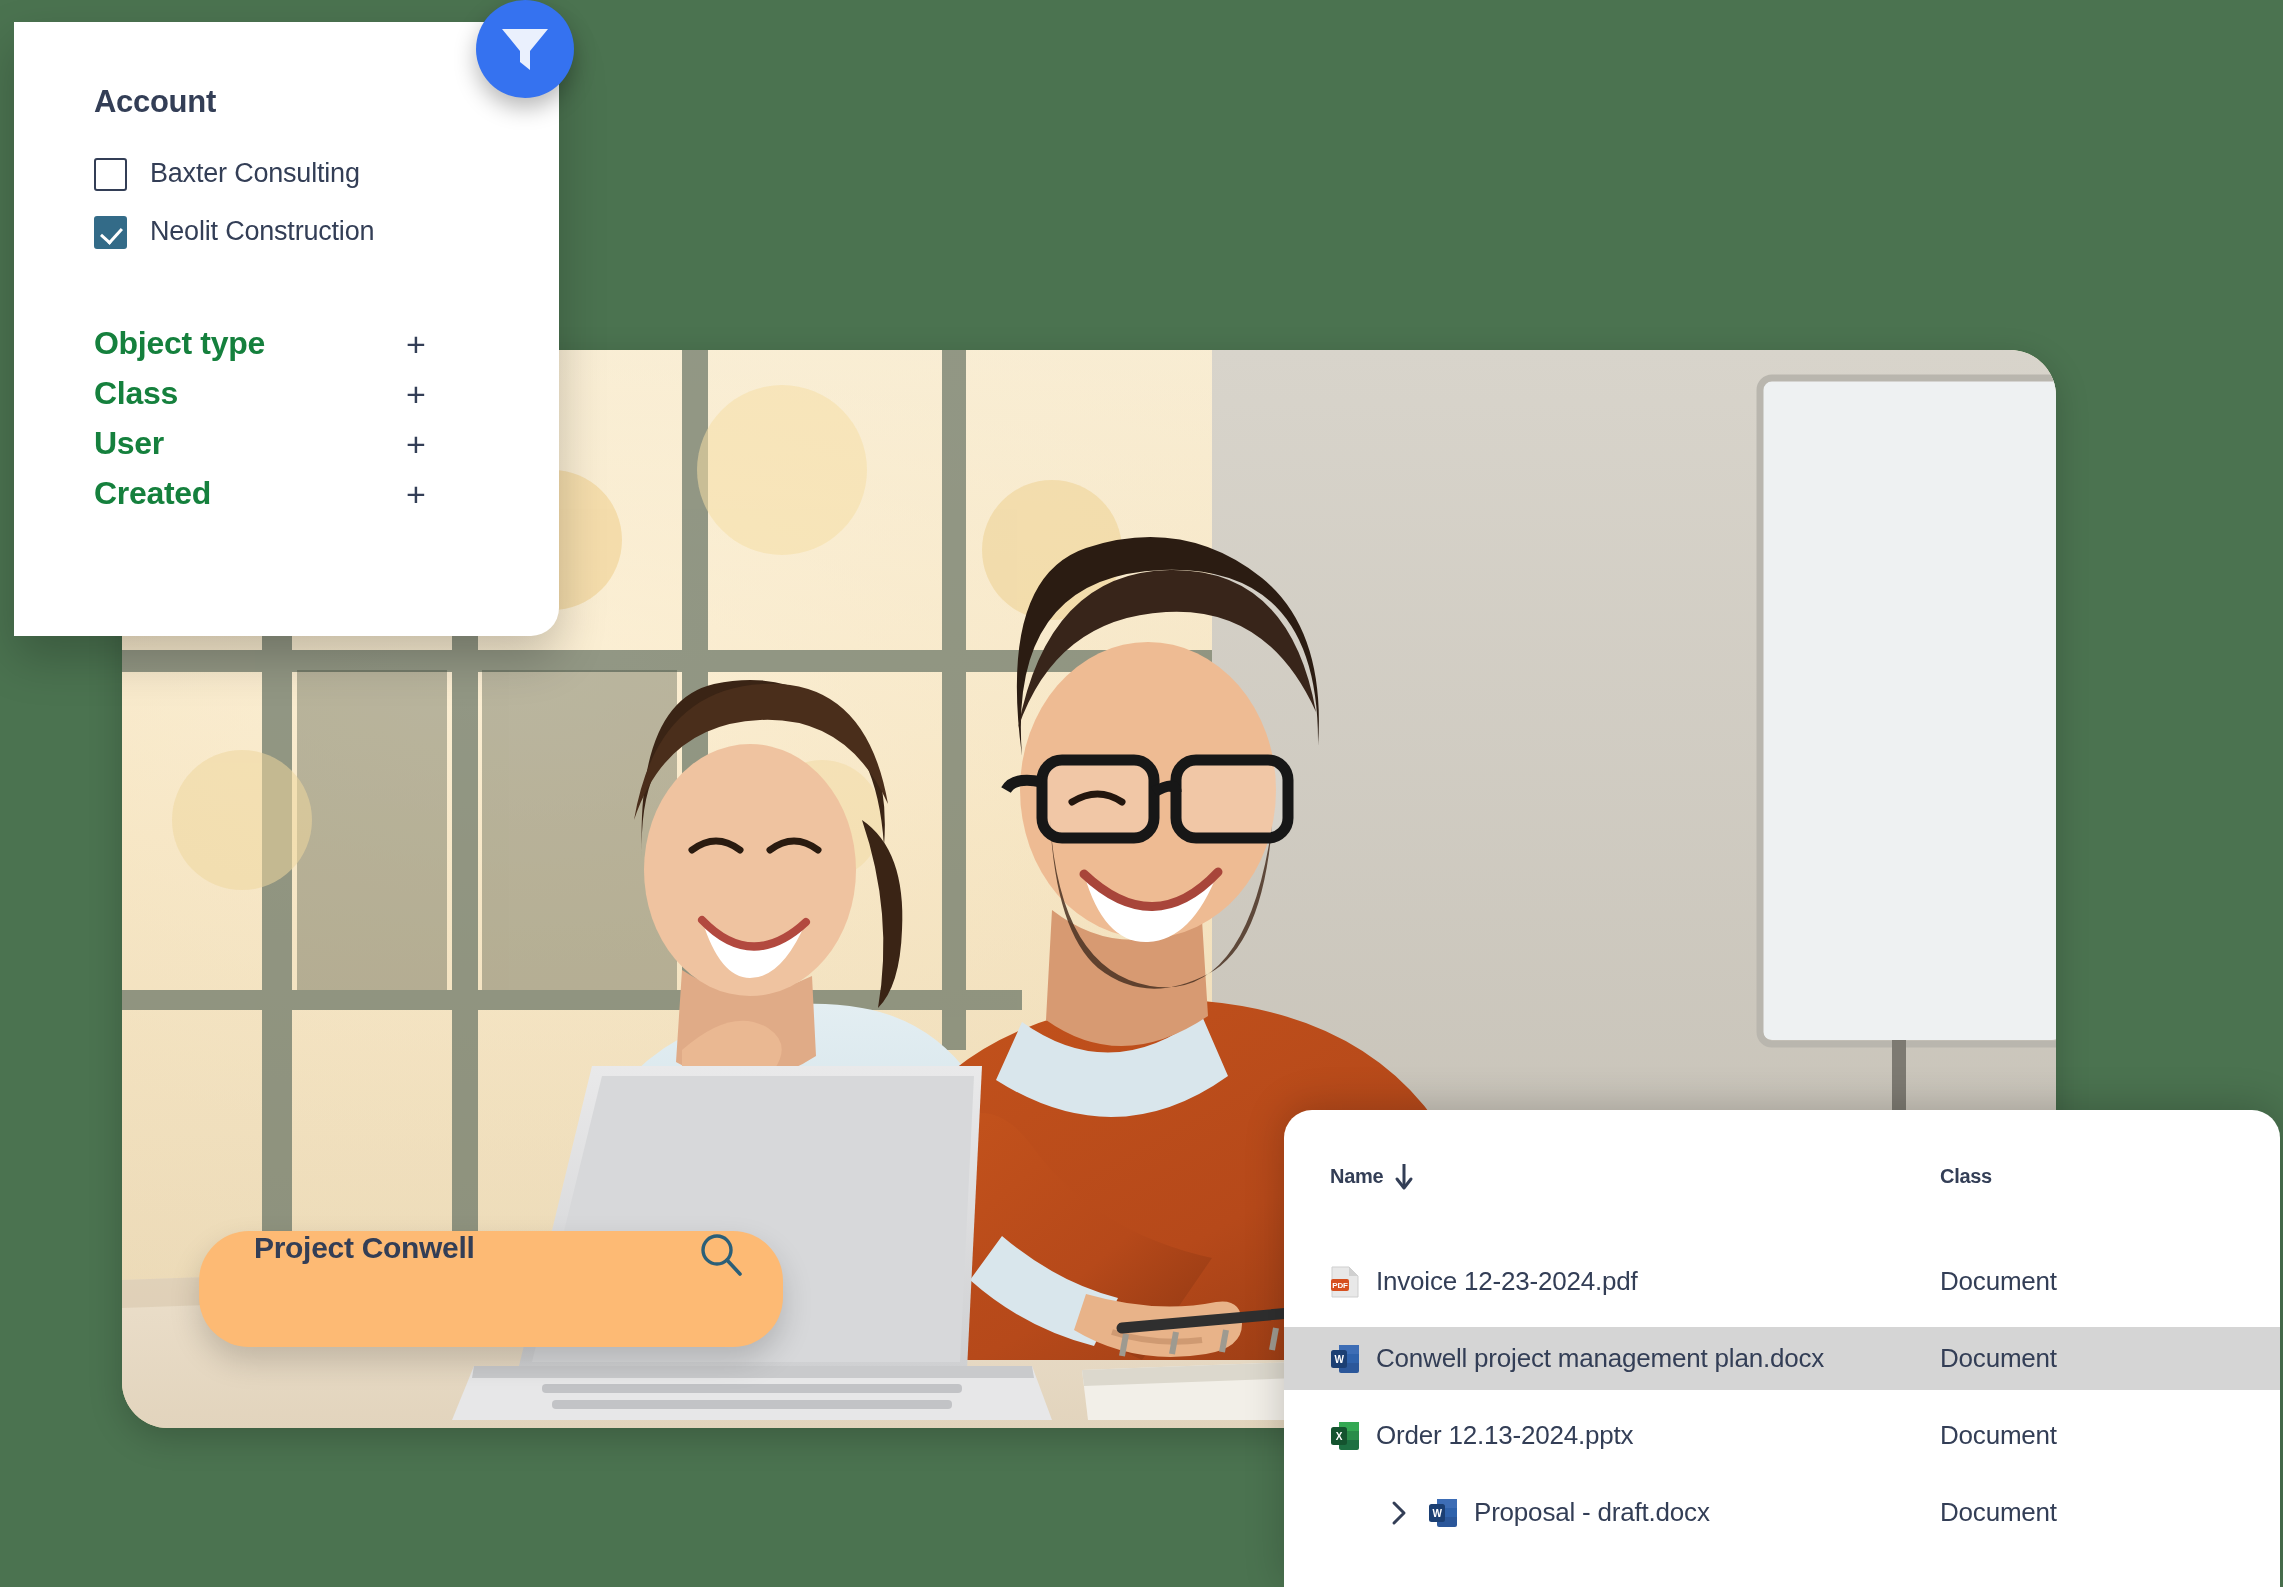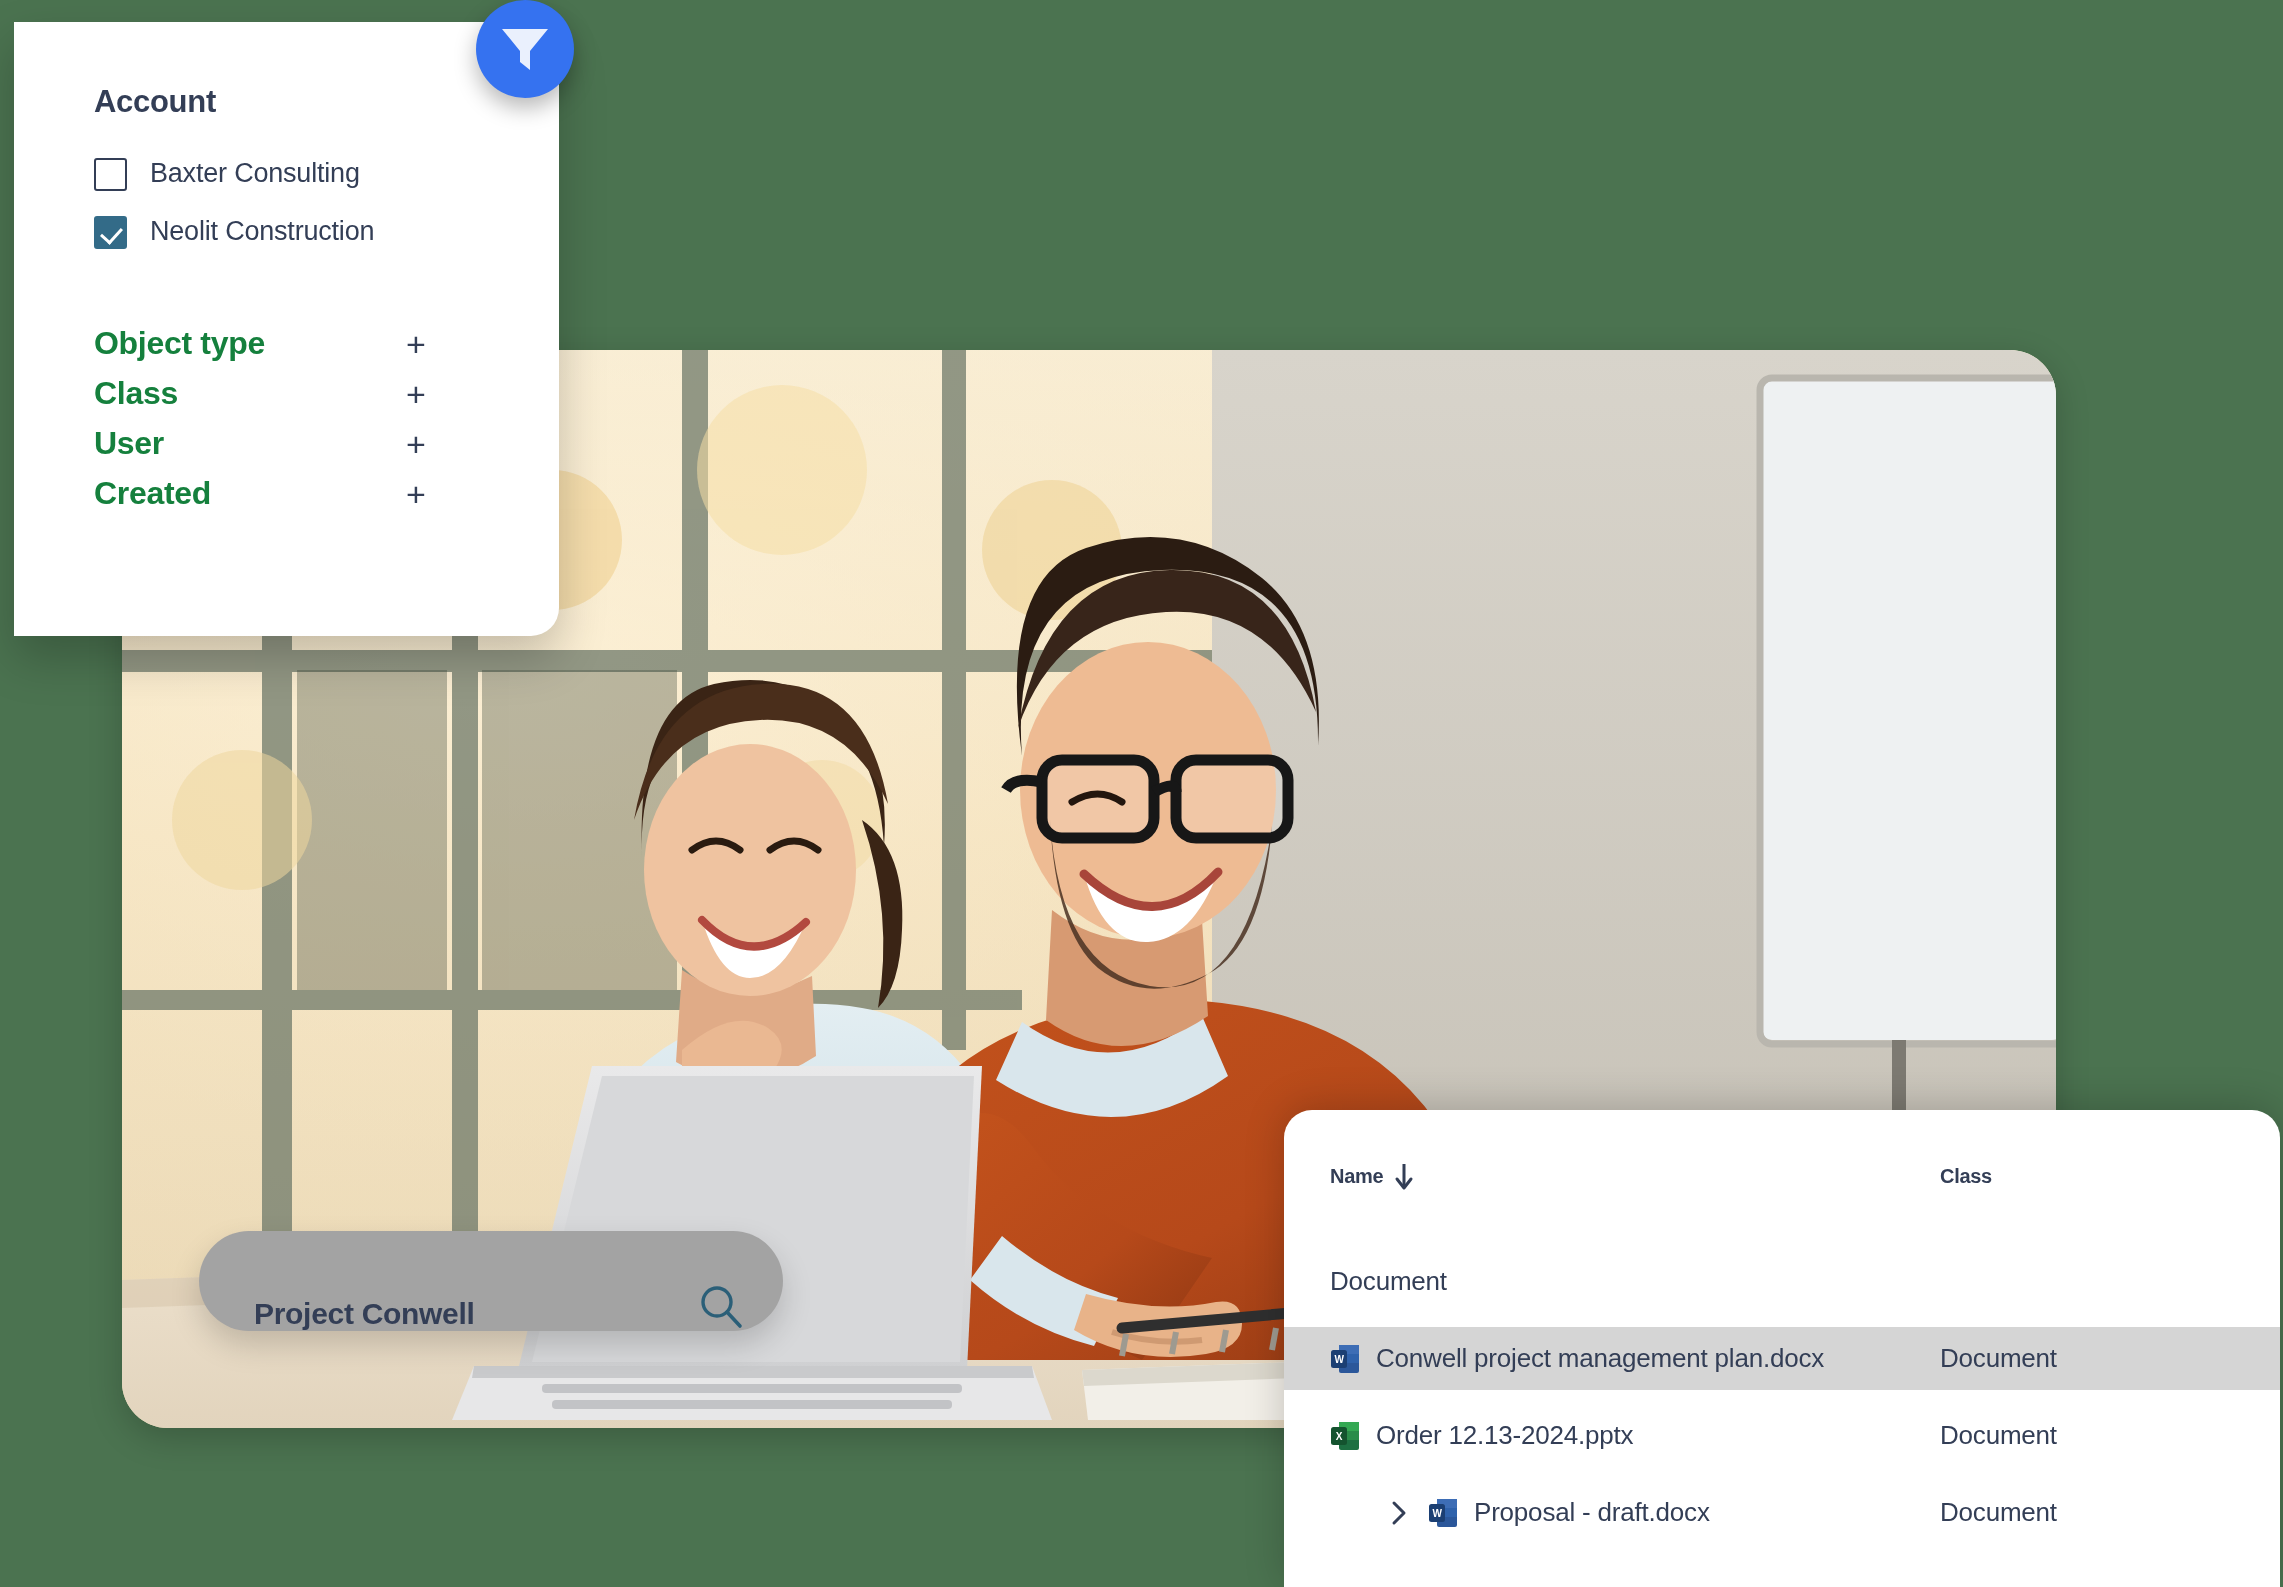--- a/index.html
+++ b/index.html
@@ -138,26 +138,26 @@
     justify-content: center;
   }
   .filter-fab svg { display:block; }
 
   
   .search-pill {
     position: absolute;
     left: 185px;
     top: 1231px;
     width: 584px;
-    height: 100px;
-    background: #a3a3a3;
+    height: 116px;
+    background: #fdba74;
     border-radius: 50px;
     box-shadow: 0 14px 30px rgba(0,0,0,.17);
     display: flex;
-    align-items: flex-end;
+    align-items: flex-start;
     padding: 0 38px 0 55px;
     box-sizing: border-box;
     z-index: 7;
   }
   .search-value {
     flex: 1 1 auto;
     font-size: 30px;
     font-weight: bold;
     color: #333e56;
     letter-spacing: -0.3px;
@@ -465,20 +465,31 @@
         </span>
       </div>
       <div class="th th-class">
         <span>Class</span>
       </div>
     </div>
 
     <div class="gap-8"></div>
 
     <div class="res-row">
+      <div class="res-name">
+        <span class="fico">
+          <svg width="30" height="34" viewBox="0 0 30 34" aria-hidden="true">
+            <path d="M2 2 H19 L28 11 V32 H2 Z" fill="#e8e8e8" stroke="#cfcfcf" stroke-width="1"></path>
+            <path d="M19 2 L28 11 H19 Z" fill="#d0d0d0"></path>
+            <rect x="1" y="14" width="18" height="12" rx="2" fill="#d6501f"></rect>
+            <text x="10" y="23" font-family="'Liberation Sans',sans-serif" font-size="8" font-weight="bold" fill="#ffffff" text-anchor="middle">PDF</text>
+          </svg>
+        </span>
+        <span>Invoice 12-23-2024.pdf</span>
+      </div>
       <div class="res-class">Document</div>
     </div>
 
     <div class="gap-14"></div>
 
     <div class="res-row sel">
       <div class="res-name">
         <span class="fico">
           <svg width="30" height="34" viewBox="0 0 30 34" aria-hidden="true">
             <rect x="9" y="3" width="20" height="28" rx="2" fill="#2b579a"></rect>

